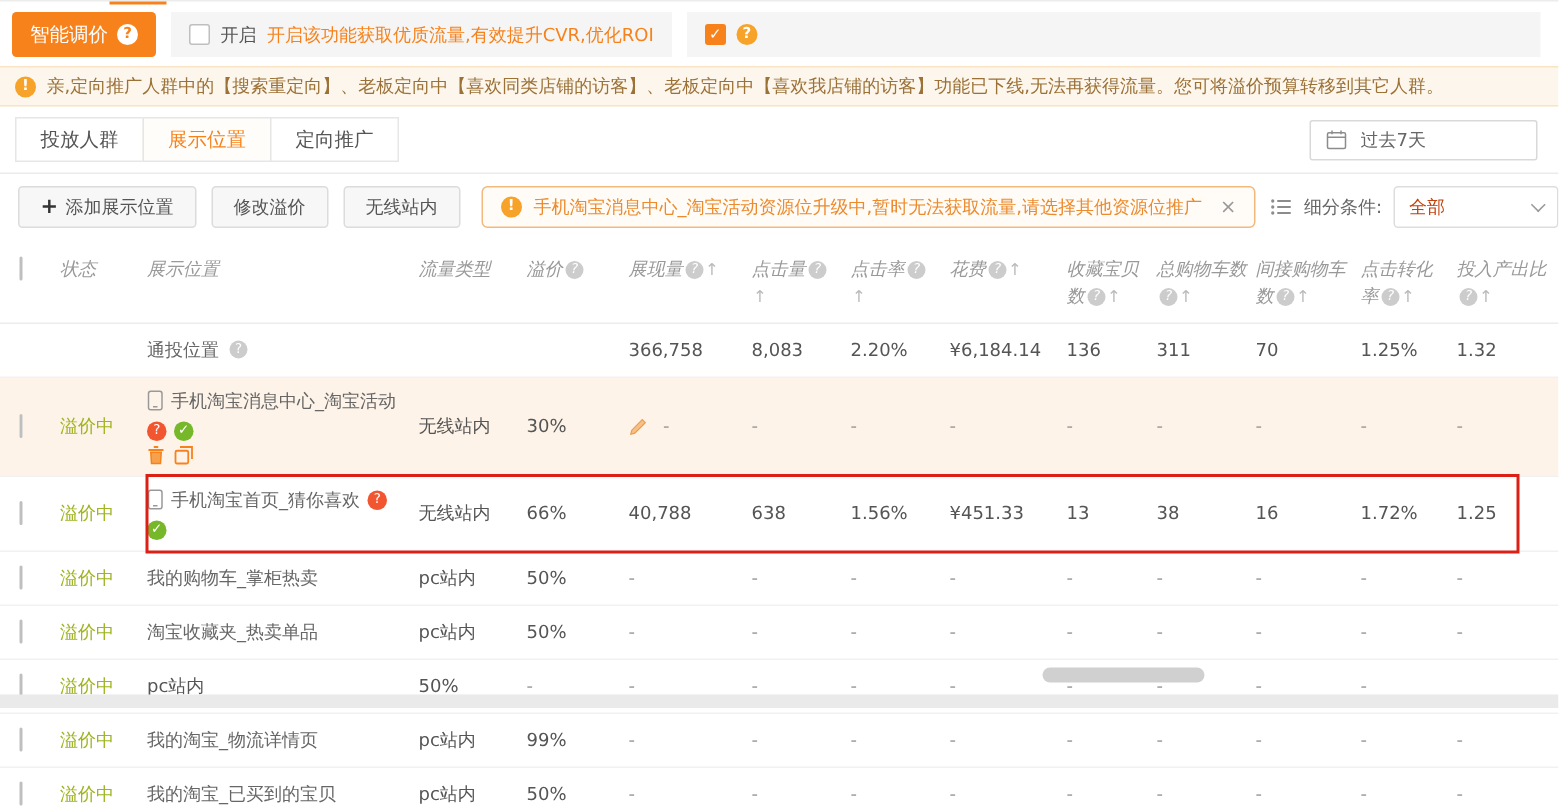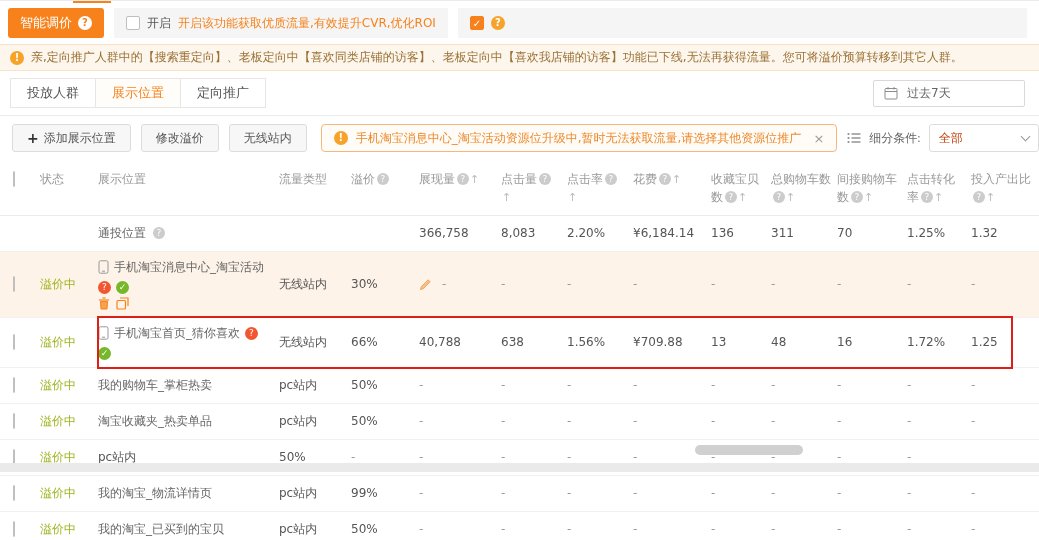--- a/index.html
+++ b/index.html
@@ -41,32 +41,32 @@
     display:flex; align-items:center; gap:9px; padding:2px 10px; color:#666; cursor:pointer; }
 
   
   .toolbar { display:flex; align-items:center; gap:10px; padding:8px 14px 8px 12px; }
   .btn-default { height:28px; padding:0 14px; background:#f7f7f7; border:1px solid #dcdcdc;
     border-radius:3px; color:#555; display:flex; align-items:center; gap:5px; cursor:pointer; white-space:nowrap; }
   .plus { font-size:14px; font-weight:bold; color:#333; }
   .alert-pill { height:28px; border:1px solid #f3b87c; background:#fffcf7; border-radius:4px;
     display:flex; align-items:center; gap:8px; padding:0 12px; color:#ec8a2d; margin-left:4px; white-space:nowrap; }
   .close-x { color:#999; font-size:13px; margin-left:4px; cursor:pointer; }
-  .right-tools { margin-left:auto; display:flex; align-items:center; gap:8px;font-family:Liberation Serif, serif; }
+  .right-tools { margin-left:auto; display:flex; align-items:center; gap:8px; }
   .seg-label { color:#666; white-space:nowrap; }
   .select { width:110px; height:28px; border:1px solid #ddd; border-radius:3px; background:#fff;
     display:flex; align-items:center; justify-content:space-between; padding:0 9px; color:#c2410c; cursor:pointer; }
   .chev { width:7px; height:7px; border-right:1px solid #999; border-bottom:1px solid #999;
     transform:rotate(45deg); margin-top:-3px; }
 
   
   .grid-row { display:grid; grid-template-columns:40px 58px 181px 72px 68px 82px 66px 66px 78px 60px 66px 70px 64px 68px; align-items:center; }
   .cell { padding-right:6px; }
   .cbcell { padding-left:13px; }
-  .thead { color:#999; padding:10px 0 8px; border-bottom:1px solid #ececec; align-items:start; }
+  .thead { color:#999; padding:10px 0 8px; border-bottom:1px solid #ececec; align-items:start;font-style:italic; }
   .thead .cell { line-height:1.5; }
   .info-i { display:inline-block; width:12px; height:12px; border-radius:50%; background:#ccc; color:#fff;
     font-size:9px; line-height:12px; text-align:center; margin-left:2px; vertical-align:1px; cursor:pointer; }
   .sort-arrow { color:#bbb; font-size:11px; margin-left:1px; cursor:pointer; }
   .trow { border-bottom:1px solid #f1f1f1; padding:9px 0; position:relative; }
   .trow.tall { padding:7px 0; min-height:40px; }
   .trow.highlight { background:#fdf3e8; }
   .status { color:#9fb41f; }
   .namewrap { display:flex; align-items:center; gap:5px; color:#666; flex-wrap:wrap; }
   .badge { width:13px; height:13px; border-radius:50%; color:#fff; font-size:9px; line-height:13px;
@@ -257,23 +257,23 @@
             <span>手机淘宝首页_猜你喜欢</span>
             <span class="badge q">?</span>
             <span class="badge ok">✓</span>
           </div>
         </div>
         <div class="cell">无线站内</div>
         <div class="cell">66%</div>
         <div class="cell metric">40,788</div>
         <div class="cell metric">638</div>
         <div class="cell metric">1.56%</div>
-        <div class="cell metric">¥709.88</div>
+        <div class="cell metric">¥451.33</div>
         <div class="cell metric">13</div>
-        <div class="cell metric">48</div>
+        <div class="cell metric">38</div>
         <div class="cell metric">16</div>
         <div class="cell metric">1.72%</div>
         <div class="cell metric">1.25</div>
         <div class="red-box"></div>
       </div>
       <div class="grid-row trow">
         <div class="cell cbcell"><span class="cb"></span></div>
         <div class="cell status">溢价中</div>
         <div class="cell">
           <div class="namewrap">

